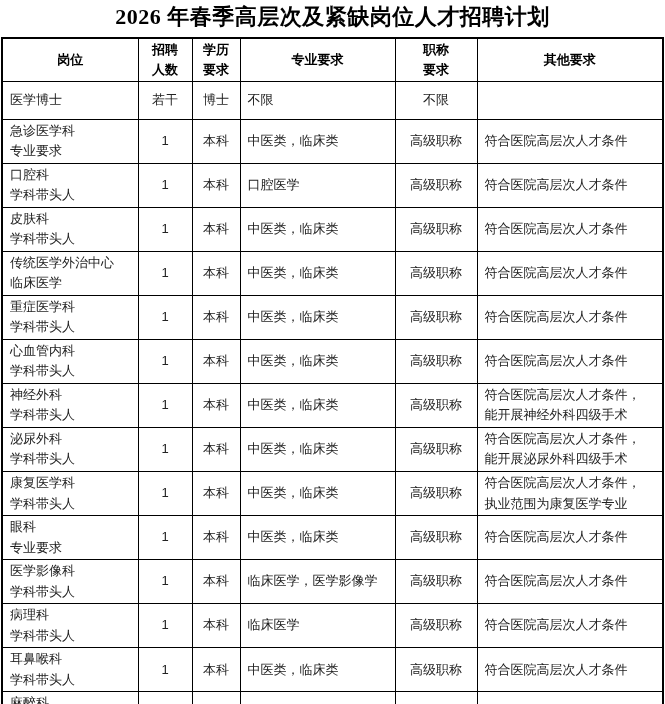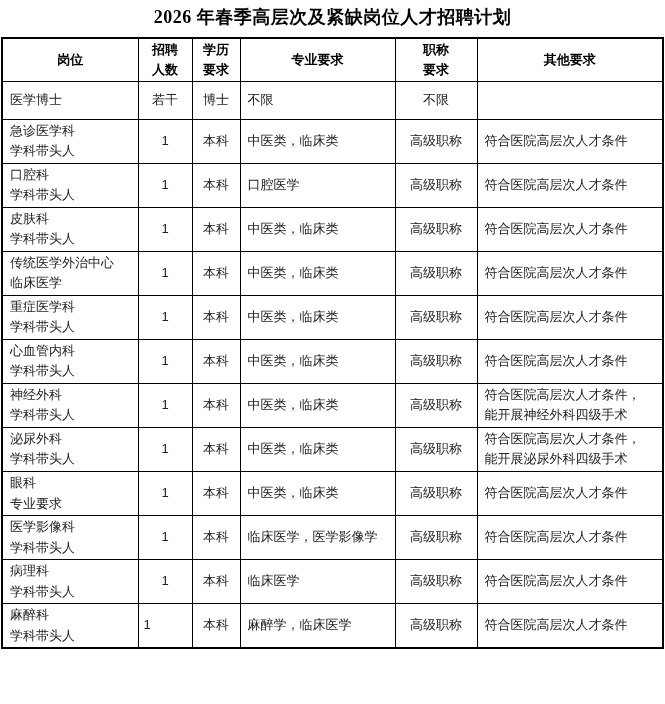--- a/index.html
+++ b/index.html
@@ -9,21 +9,21 @@
   }
   body {
     width: 665px;
     height: 704px;
     overflow: hidden;
     font-family: "Liberation Sans", sans-serif;
     color: #000;
   }
   .page-title {
     font-family: "Liberation Serif", serif;
-    font-size: 18px;
+    font-size: 22px;
     font-weight: bold;
     text-align: center;
     color: #000;
     margin: 3px 0 6px 0;
     letter-spacing: 0.5px;
     line-height: 28px;
   }
   table.recruit {
     border-collapse: collapse;
     table-layout: fixed;
@@ -88,21 +88,21 @@
       <tr>
         <td class="al">医学博士</td>
         <td class="ac">若干</td>
         <td class="ac">博士</td>
         <td class="al">不限</td>
         <td class="ac">不限</td>
         <td class="al"></td>
       </tr>
       <tr>
         <td class="al">急诊医学科
-学科带头人</td>
+专业要求</td>
         <td class="ac">1</td>
         <td class="ac">本科</td>
         <td class="al">中医类，临床类</td>
         <td class="ac">高级职称</td>
         <td class="al">符合医院高层次人才条件</td>
       </tr>
       <tr>
         <td class="al">口腔科
 学科带头人</td>
         <td class="ac">1</td>
@@ -161,20 +161,30 @@
         <td class="al">泌尿外科
 学科带头人</td>
         <td class="ac">1</td>
         <td class="ac">本科</td>
         <td class="al">中医类，临床类</td>
         <td class="ac">高级职称</td>
         <td class="al">符合医院高层次人才条件，
 能开展泌尿外科四级手术</td>
       </tr>
       <tr>
+        <td class="al">康复医学科
+学科带头人</td>
+        <td class="ac">1</td>
+        <td class="ac">本科</td>
+        <td class="al">中医类，临床类</td>
+        <td class="ac">高级职称</td>
+        <td class="al">符合医院高层次人才条件，
+执业范围为康复医学专业</td>
+      </tr>
+      <tr>
         <td class="al">眼科
 专业要求</td>
         <td class="ac">1</td>
         <td class="ac">本科</td>
         <td class="al">中医类，临床类</td>
         <td class="ac">高级职称</td>
         <td class="al">符合医院高层次人才条件</td>
       </tr>
       <tr>
         <td class="al">医学影像科
@@ -184,20 +194,29 @@
         <td class="al">临床医学，医学影像学</td>
         <td class="ac">高级职称</td>
         <td class="al">符合医院高层次人才条件</td>
       </tr>
       <tr>
         <td class="al">病理科
 学科带头人</td>
         <td class="ac">1</td>
         <td class="ac">本科</td>
         <td class="al">临床医学</td>
+        <td class="ac">高级职称</td>
+        <td class="al">符合医院高层次人才条件</td>
+      </tr>
+      <tr>
+        <td class="al">耳鼻喉科
+学科带头人</td>
+        <td class="ac">1</td>
+        <td class="ac">本科</td>
+        <td class="al">中医类，临床类</td>
         <td class="ac">高级职称</td>
         <td class="al">符合医院高层次人才条件</td>
       </tr>
       <tr>
         <td class="al">麻醉科
 学科带头人</td>
         <td class="count-left">1</td>
         <td class="ac">本科</td>
         <td class="al">麻醉学，临床医学</td>
         <td class="ac">高级职称</td>

